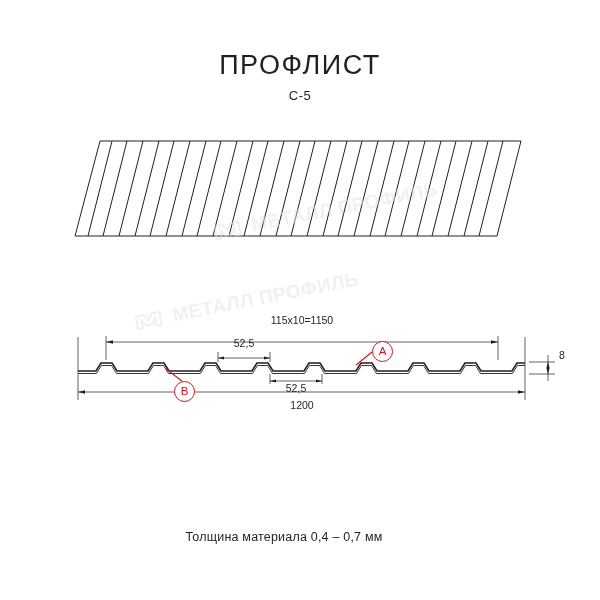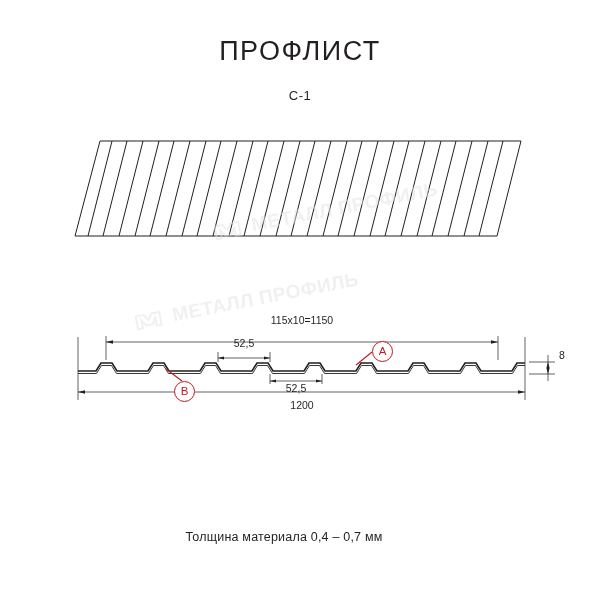--- a/index.html
+++ b/index.html
@@ -15,21 +15,21 @@
     position: relative;
     overflow: hidden;
   }
   .page {
     position: relative;
     width: 600px;
     height: 600px;
   }
   .title {
     position: absolute;
-    top: 36px;
+    top: 50px;
     left: 0;
     width: 600px;
     text-align: center;
     font-size: 27px;
     letter-spacing: 1.5px;
     font-weight: 400;
     color: #231f20;
   }
   .subtitle {
     position: absolute;
@@ -90,21 +90,21 @@
   }
   .badge-a { left: 372px; top: 341px; }
   .badge-b { left: 174px; top: 381px; }
 </style>
 </head>
 <body>
 
 <div class="page">
 
   <div class="title">ПРОФЛИСТ</div>
-  <div class="subtitle">С-1</div>
+  <div class="subtitle">С-5</div>
 
   <svg class="drawing" width="600" height="600" viewBox="0 0 600 600">
     <g fill="none" stroke="#231f20" stroke-width="1" stroke-linejoin="miter" stroke-linecap="butt">
 
       <g>
 
         <path d="M100 141 L521 141"></path>
 
         <path d="M75 236 L497 236"></path>
 

